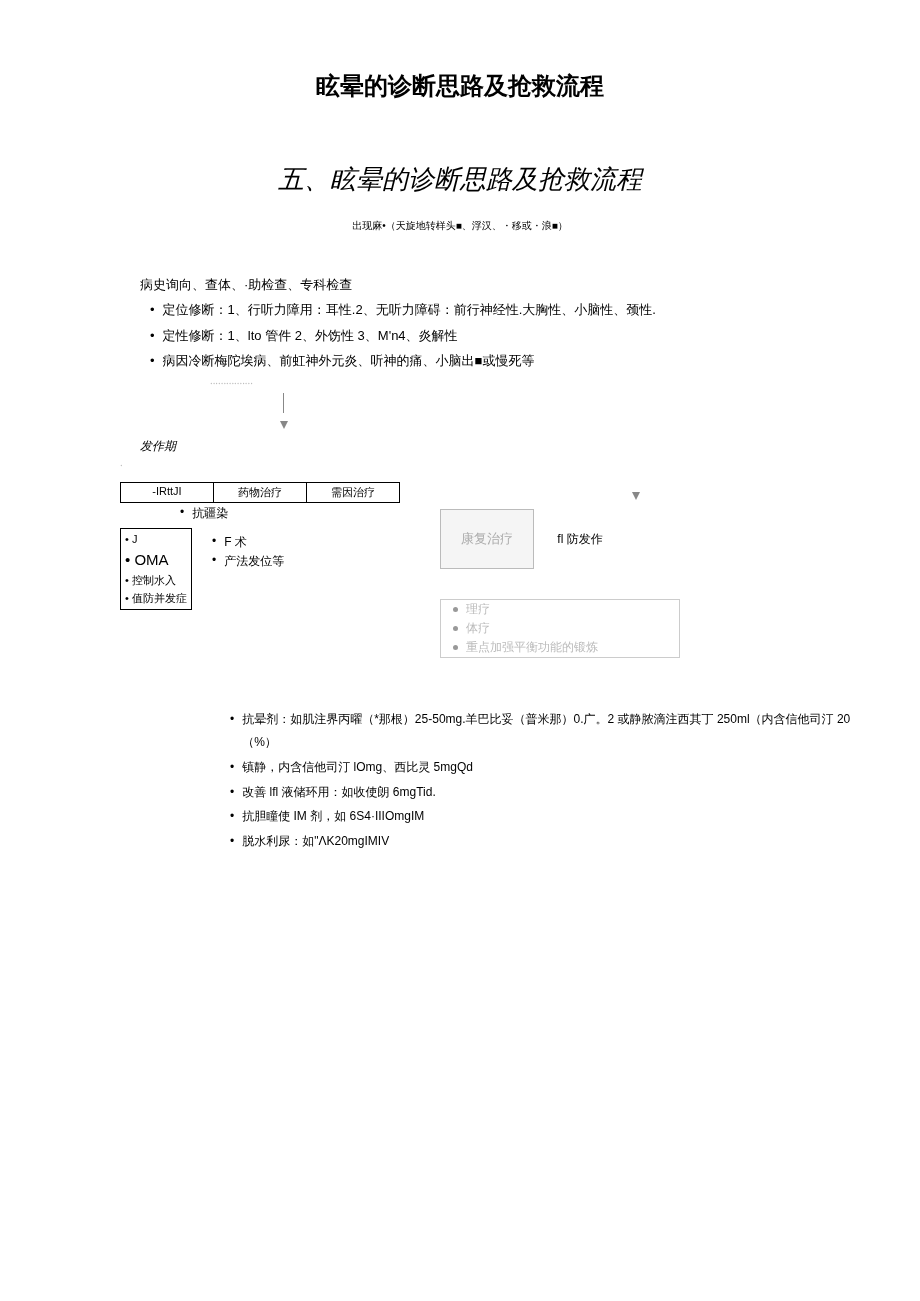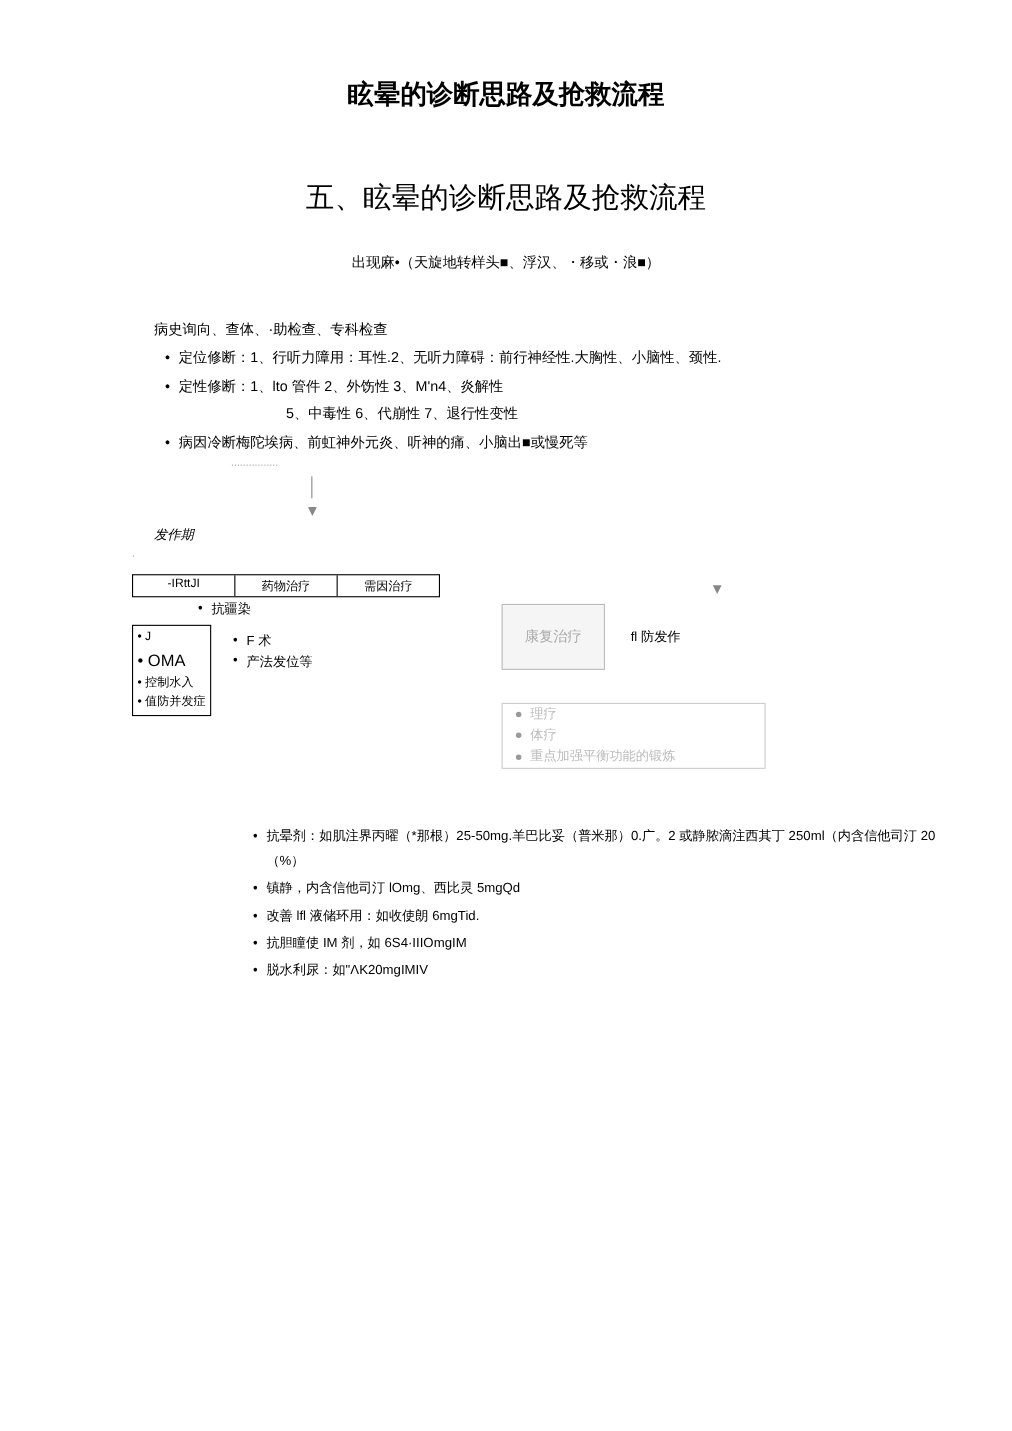--- a/index.html
+++ b/index.html
@@ -14,26 +14,27 @@
     text-align: center;
     font-size: 24px;
     font-family: "SimSun", serif;
     margin: 30px 0 60px 0;
     font-weight: bold;
   }
   .section-title {
     text-align: center;
     font-size: 26px;
     font-family: "SimSun", serif;
-    margin: 20px 0 33px 0;
+    margin: 20px 0 22px 0;
     font-weight: normal;
+    font-style: italic;
   }
   .subtitle {
     text-align: center;
-    font-size: 13px;
+    font-size: 10px;
     margin-bottom: 40px;
   }
   .indent-block {
     margin-left: 80px;
     font-size: 13px;
     line-height: 1.8;
   }
   .bullet-row {
     display: flex;
     align-items: flex-start;
@@ -59,21 +60,21 @@
     height: 20px;
     background: #888;
     margin-left: 143px;
   }
   .phase-label {
     font-size: 12px;
     font-style: italic;
   }
   .flow-row {
     display: flex;
-    gap: 56px;
+    gap: 40px;
     margin-top: 10px;
     margin-left: 60px;
   }
   .left-col {
     width: 280px;
     font-size: 12px;
   }
   .box-row {
     display: flex;
     border: 1px solid #000;
@@ -179,21 +180,20 @@
   <div>病史询向、查体、·助检查、专科检查</div>
 
   <div class="bullet-row">
     <span class="bullet-dot">•</span>
     <span>定位修断：1、行听力障用：耳性.2、无听力障碍：前行神经性.大胸性、小脑性、颈性.</span>
   </div>
   <div class="bullet-row">
     <span class="bullet-dot">•</span>
     <span>定性修断：1、lto 管件 2、外饬性 3、M'n4、炎解性</span>
   </div>
-  <div class="sub-indent">5、中毒性 6、代崩性 7、退行性变性</div>
   <div class="bullet-row">
     <span class="bullet-dot">•</span>
     <span>病因冷断梅陀埃病、前虹神外元炎、听神的痛、小脑出■或慢死等</span>
   </div>
 
   <div class="tiny-mark">⸱⸱⸱⸱⸱⸱⸱⸱⸱⸱⸱⸱⸱⸱⸱⸱</div>
   <div class="arrow-stem"></div>
   <div class="arrow-down"></div>
   <div class="phase-label">发作期</div>
 </div>

